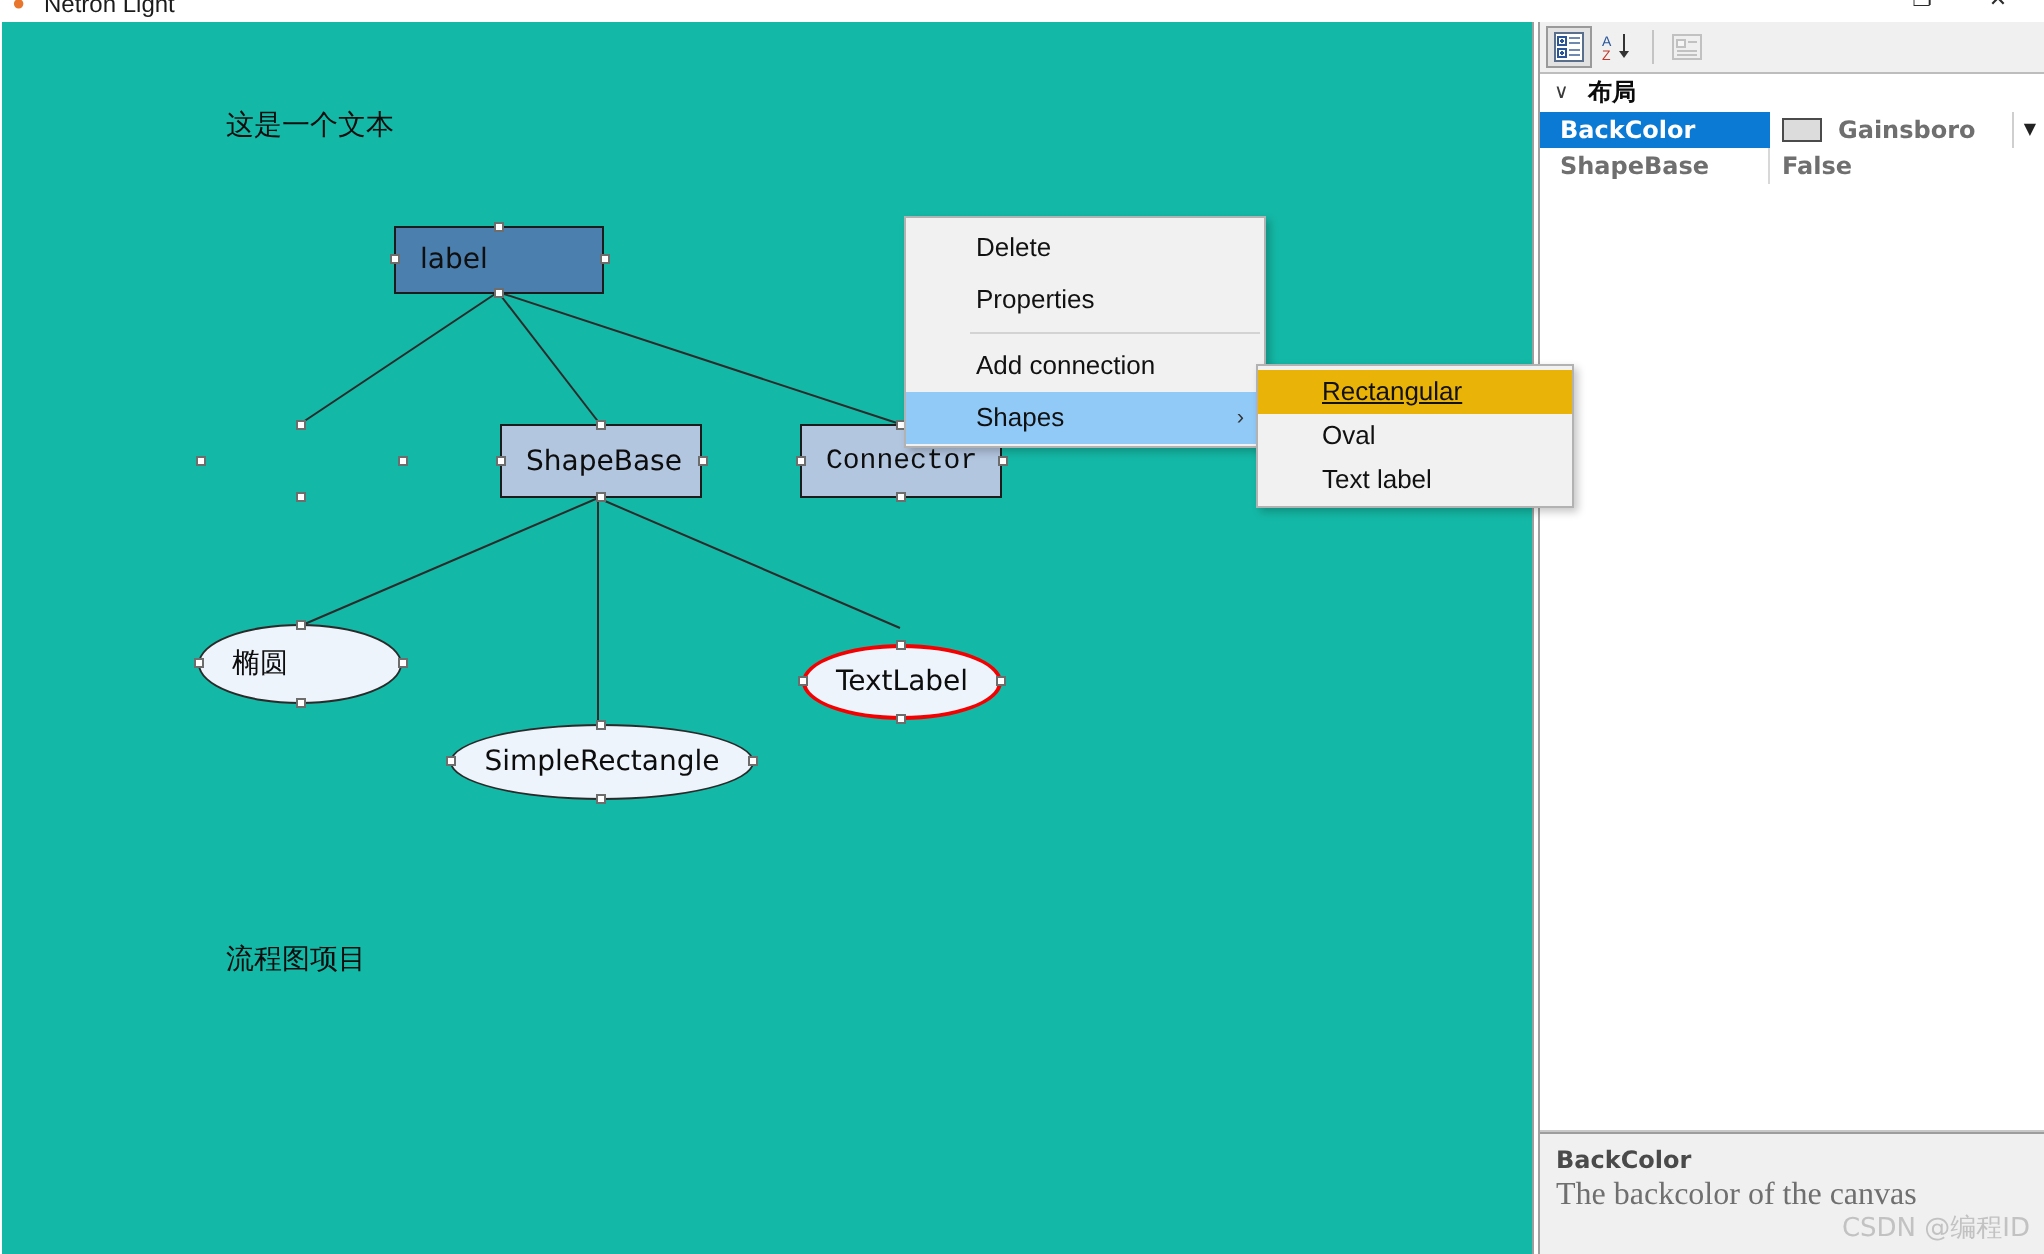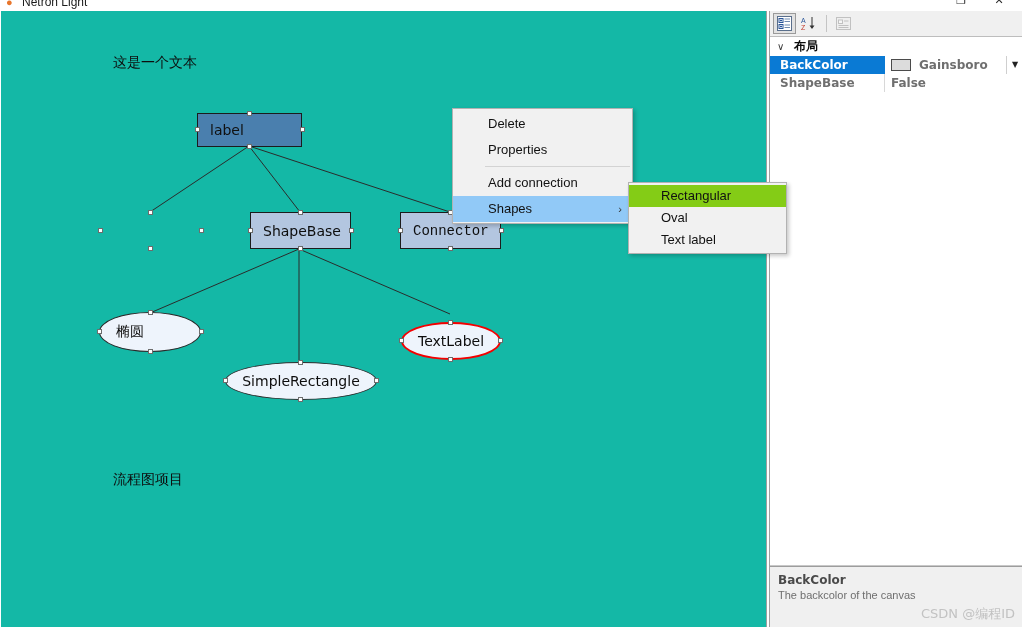--- a/index.html
+++ b/index.html
@@ -122,21 +122,21 @@
     box-shadow: 2px 2px 4px rgba(0,0,0,0.22);
     padding: 2px 0 2px 0;
     z-index: 41;
   }
   .smi {
     height: 22px; line-height: 22px;
     padding-left: 32px;
     font-size: 13px; color: #111111; white-space: nowrap;
     font-family: "Liberation Sans", sans-serif;
   }
-  .smi.sel { background: #84cc16; }
+  .smi.sel { background: #eab308; text-decoration: underline; }
 
   
   #propgrid {
     position: absolute; left: 769px; top: 11px;
     width: 253px; height: 616px;
     background: #ffffff;
     border-left: 1px solid #a0a0a0;
     overflow: hidden;
   }
   #pg-toolbar {
@@ -203,22 +203,22 @@
     position: absolute; left: 0; bottom: 0; width: 253px; height: 61px;
     background: #f0f0f0;
     border-top: 1px solid #9d9d9d;
     padding: 6px 8px 0 8px;
   }
   #pg-desc-title {
     font-size: 12px; font-weight: bold; color: #4a4a4a;
     font-family: "DejaVu Sans", sans-serif;
   }
   #pg-desc-body {
-    font-size: 11px; color: #6f6f6f; margin-top: 2px;
-    font-family: Liberation Sans, sans-serif;
+    font-size: 16px; color: #6f6f6f; margin-top: 2px;
+    font-family: Liberation Serif, serif;
   }
   #watermark {
     position: absolute; right: 8px; bottom: 4px;
     font-size: 13px; color: #c2c2c2;
     font-family: "DejaVu Sans", sans-serif;
     white-space: nowrap;
   }
 </style>
 </head>
 <body>

